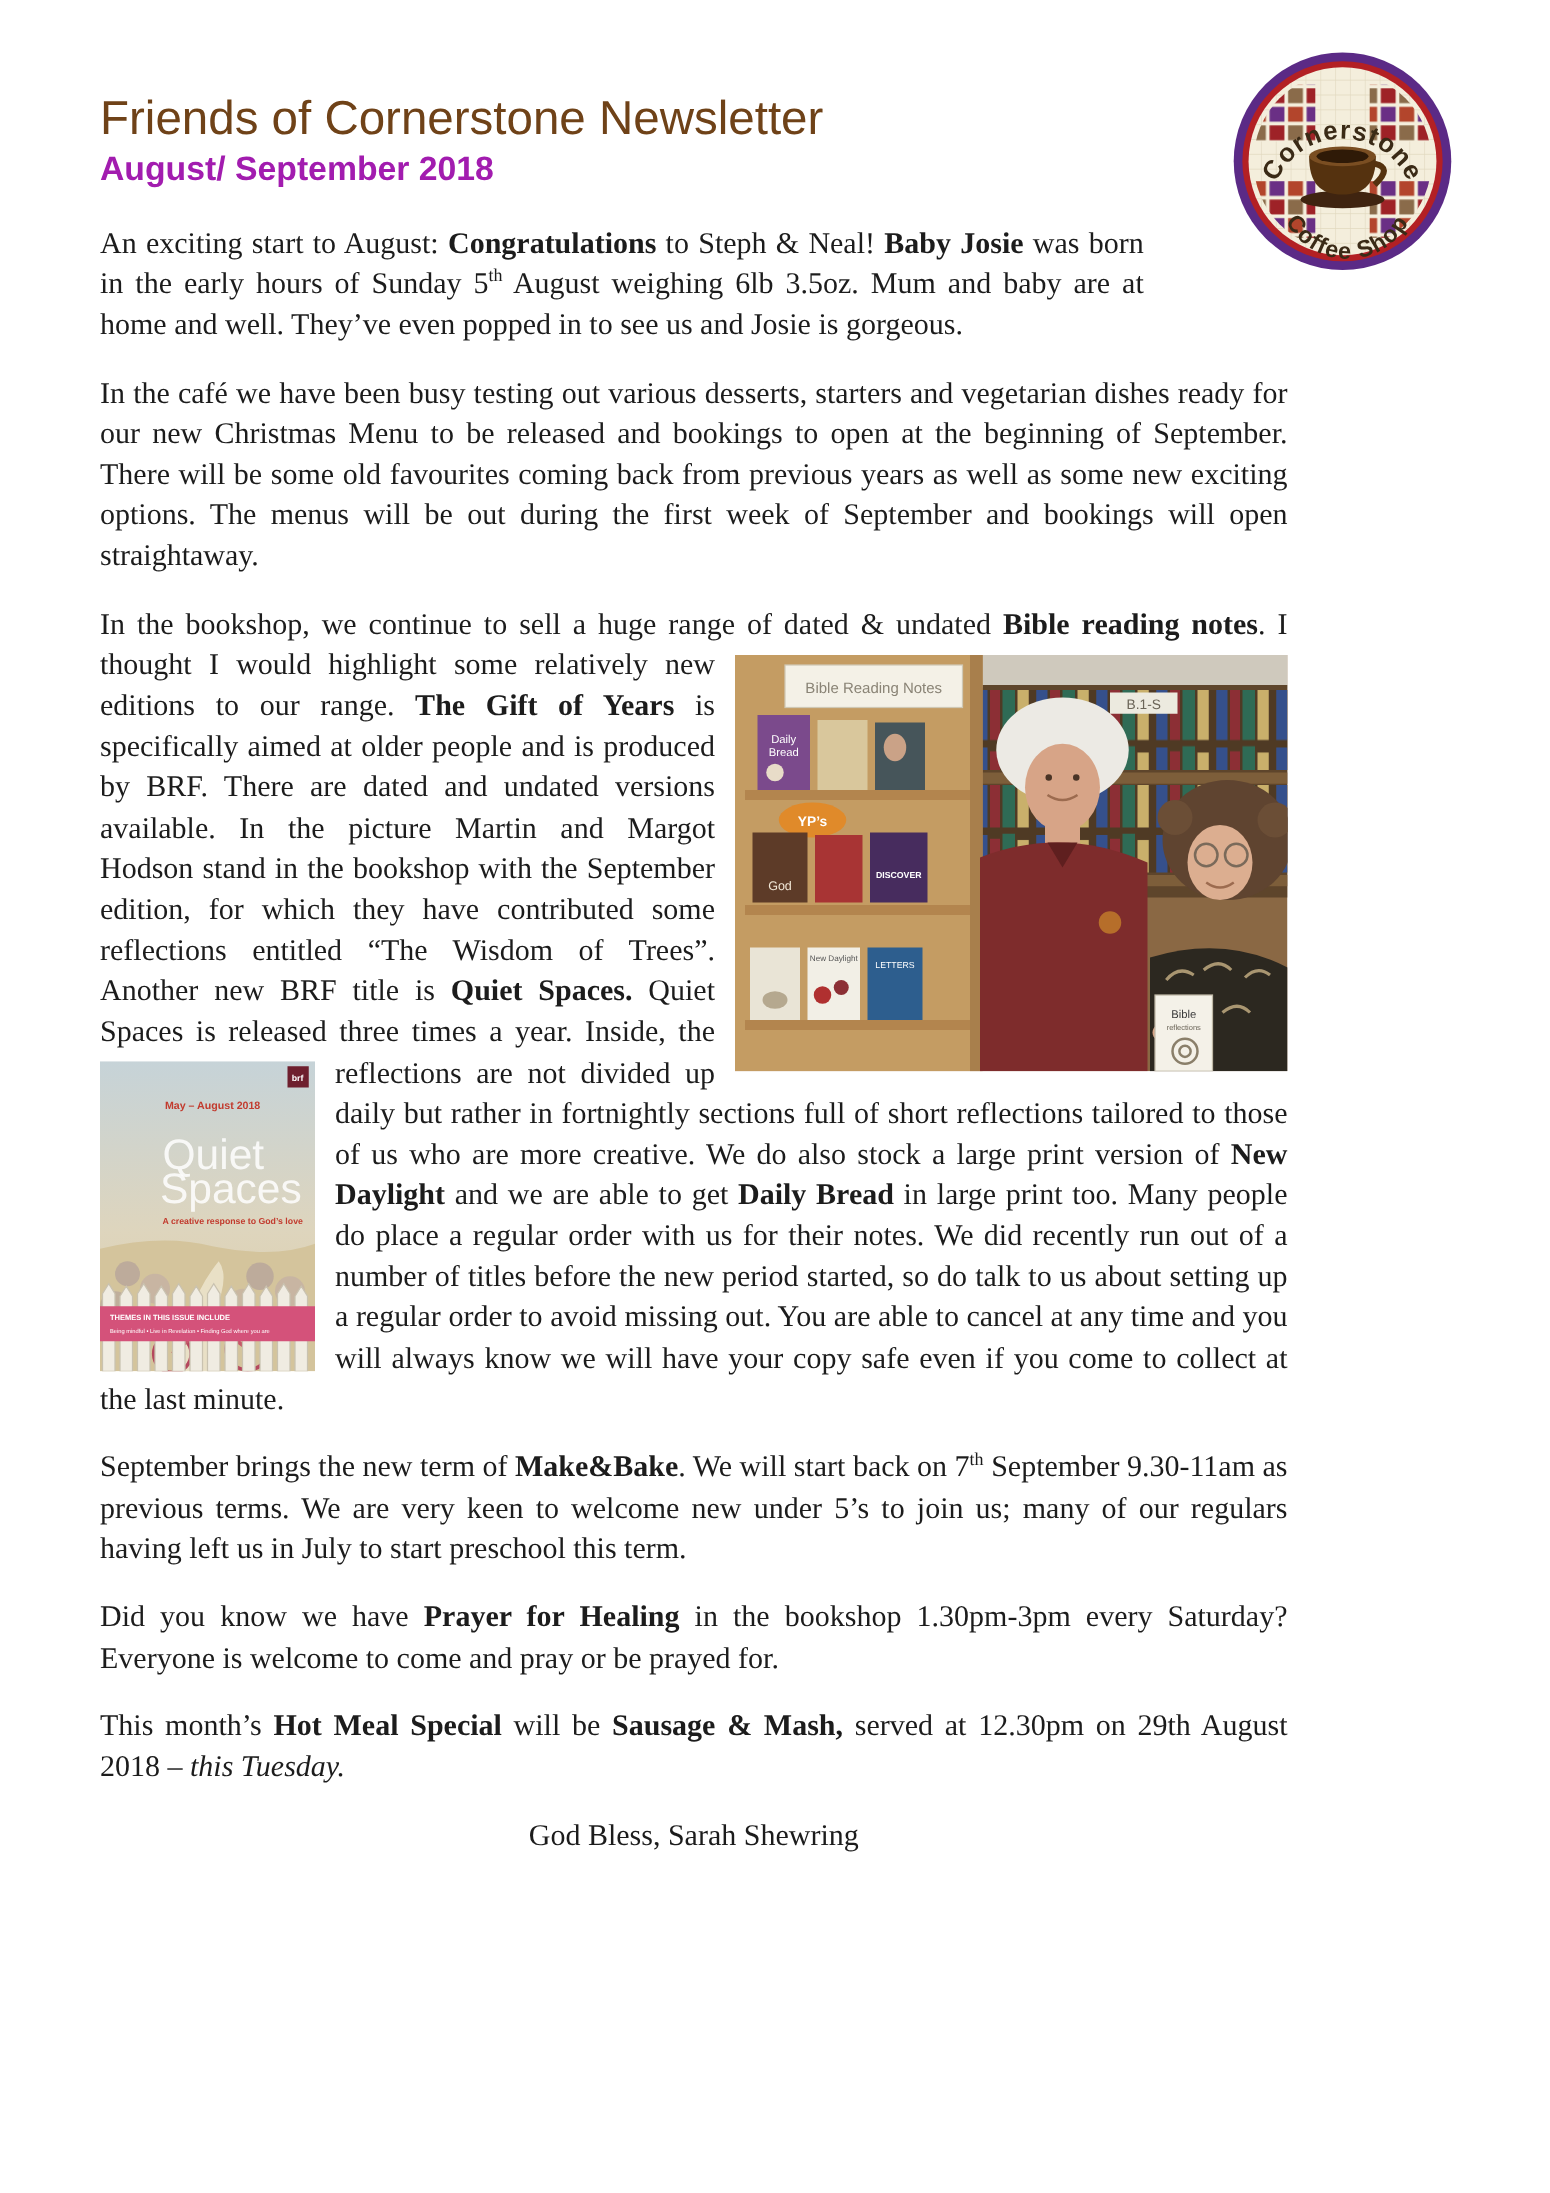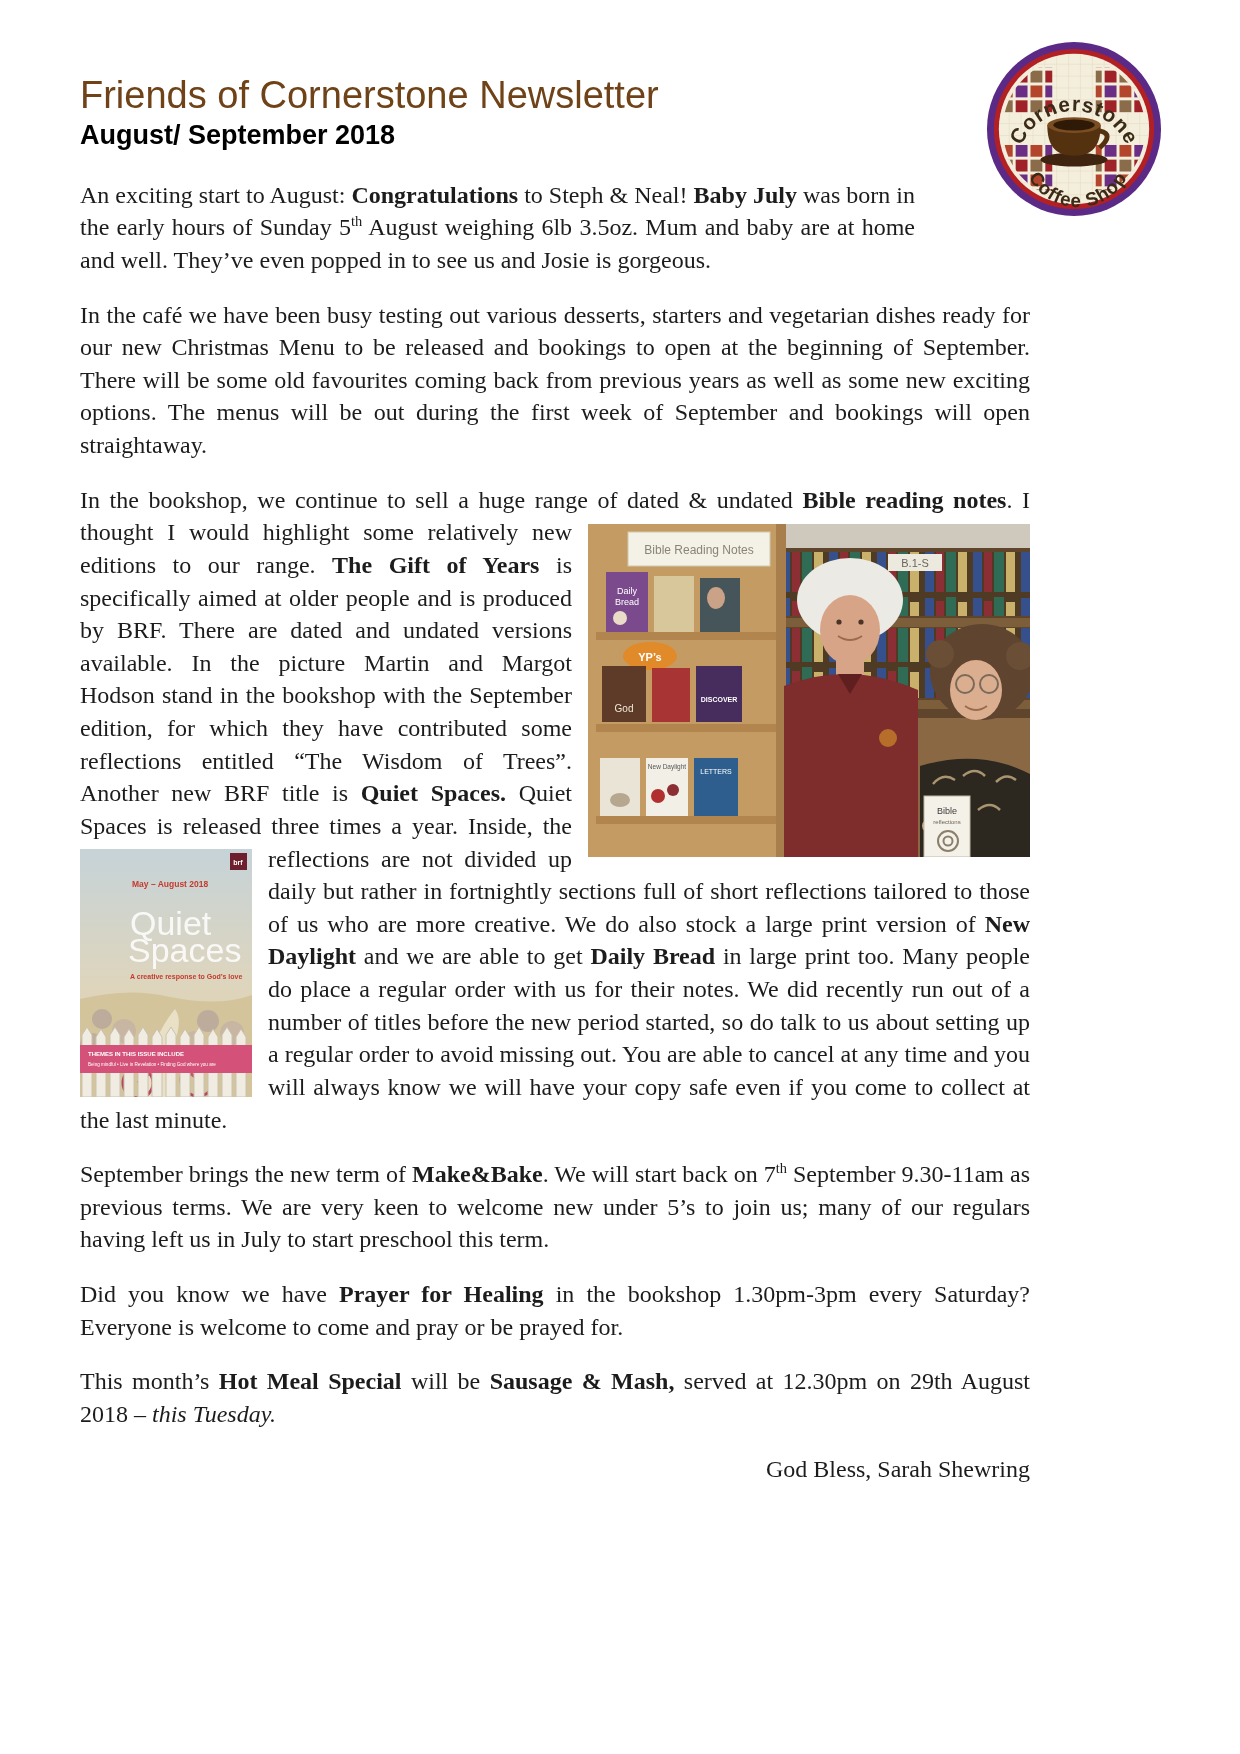--- a/index.html
+++ b/index.html
@@ -1,25 +1,25 @@
 <!DOCTYPE html>
 <html><head>
 <meta charset="utf-8">
 <style>
   * { margin:0; padding:0; box-sizing:border-box; }
   html, body { width:1240px; background:#ffffff; }
   body { font-family:"Liberation Serif", serif; color:#1c1c1c; }
   .page { position:relative; width:1240px; height:1754px; overflow:hidden; background:#fff; }
   .content { position:relative; width:950px; margin-left:80px; padding-top:74px; }
   .title { font-family:"Liberation Sans", sans-serif; font-weight:400; font-size:38px; line-height:1.15; color:#6f4218; }
-  .subtitle { font-family:"Liberation Sans", sans-serif; font-weight:700; font-size:27px; color:#000000; margin-top:2px; margin-bottom:28px; }
+  .subtitle { font-family:"Liberation Sans", sans-serif; font-weight:700; font-size:27px; color:#a21caf; margin-top:2px; margin-bottom:28px; }
   .para { font-size:24px; line-height:1.36; text-align:justify; margin-bottom:22px; }
   .para sup { font-size:60%; line-height:0; }
   .p-intro { width:835px; }
-  .signoff { font-size:24px; text-align:right; }
+  .signoff { font-size:24px; text-align:center; }
   .logo-wrap { position:absolute; top:40px; left:985px; width:178px; height:178px; }
   .logo-wrap svg { display:block; width:100%; height:100%; }
   .photo-float { float:right; width:442px; height:333px; margin:8px 0 10px 16px; }
   .photo-float svg, .cover-float svg { display:block; width:100%; height:100%; }
   .cover-float { float:left; width:172px; height:248px; margin:6px 16px 6px 0; }
   .clear-floats { clear:both; }
 </style>
 </head>
 <body>
 
@@ -67,21 +67,21 @@
       <text font-family="Liberation Sans, sans-serif" font-size="19" font-weight="bold" fill="#3a2a16" letter-spacing="1">
         <textPath href="#lg-arc-bottom" startOffset="50%" text-anchor="middle">Coffee Shop</textPath>
       </text>
     </svg>
   </div>
 
   <div class="content">
     <h1 class="title">Friends of Cornerstone Newsletter</h1>
     <h2 class="subtitle">August/ September 2018</h2>
 
-    <p class="para p-intro">An exciting start to August: <b>Congratulations</b> to Steph &amp; Neal! <b>Baby July</b> was born in the early hours of Sunday 5<sup>th</sup> August weighing 6lb 3.5oz. Mum and baby are at home and well. They’ve even popped in to see us and Josie is gorgeous.</p>
+    <p class="para p-intro">An exciting start to August: <b>Congratulations</b> to Steph &amp; Neal! <b>Baby Josie</b> was born in the early hours of Sunday 5<sup>th</sup> August weighing 6lb 3.5oz. Mum and baby are at home and well. They’ve even popped in to see us and Josie is gorgeous.</p>
 
     <p class="para">In the café we have been busy testing out various desserts, starters and vegetarian dishes ready for our new Christmas Menu to be released and bookings to open at the beginning of September. There will be some old favourites coming back from previous years as well as some new exciting options. The menus will be out during the first week of September and bookings will open straightaway.</p>
 
     <p class="para"><span>In the bookshop, we continue to sell a huge range of dated &amp; undated <b>Bible reading notes</b>. </span><span class="photo-float">
           <svg viewBox="0 0 442 333">
         <defs>
           <pattern id="ph-spines" width="48" height="70" patternUnits="userSpaceOnUse">
             <rect width="48" height="70" fill="#4f3a24"></rect>
             <rect x="1" y="4" width="9" height="64" fill="#35508c"></rect>
             <rect x="12" y="7" width="8" height="61" fill="#8c2f35"></rect>

